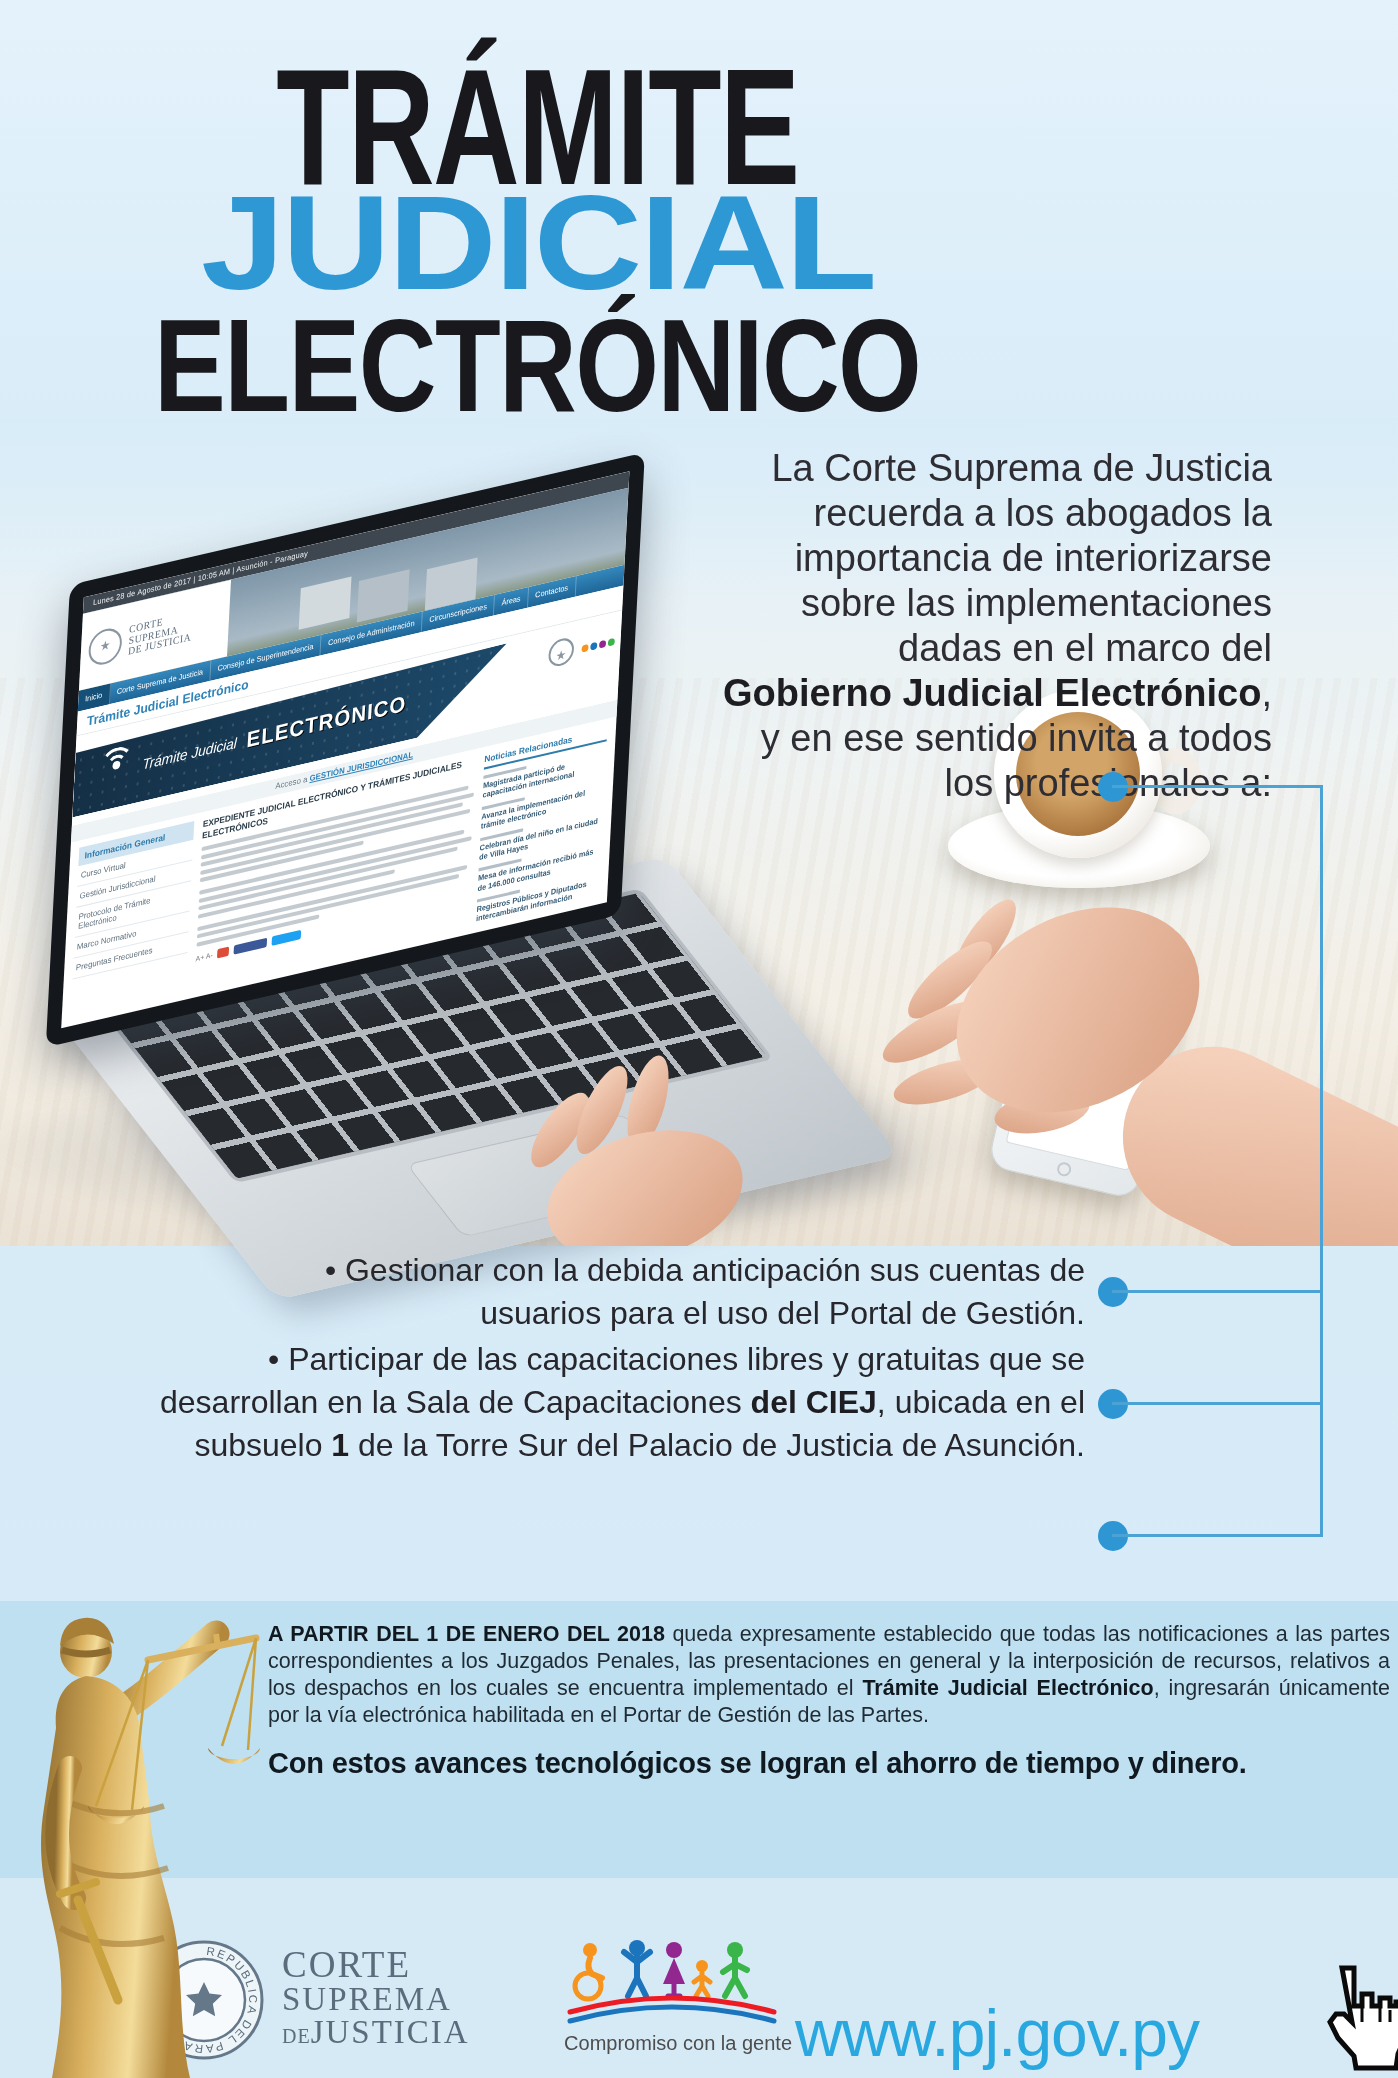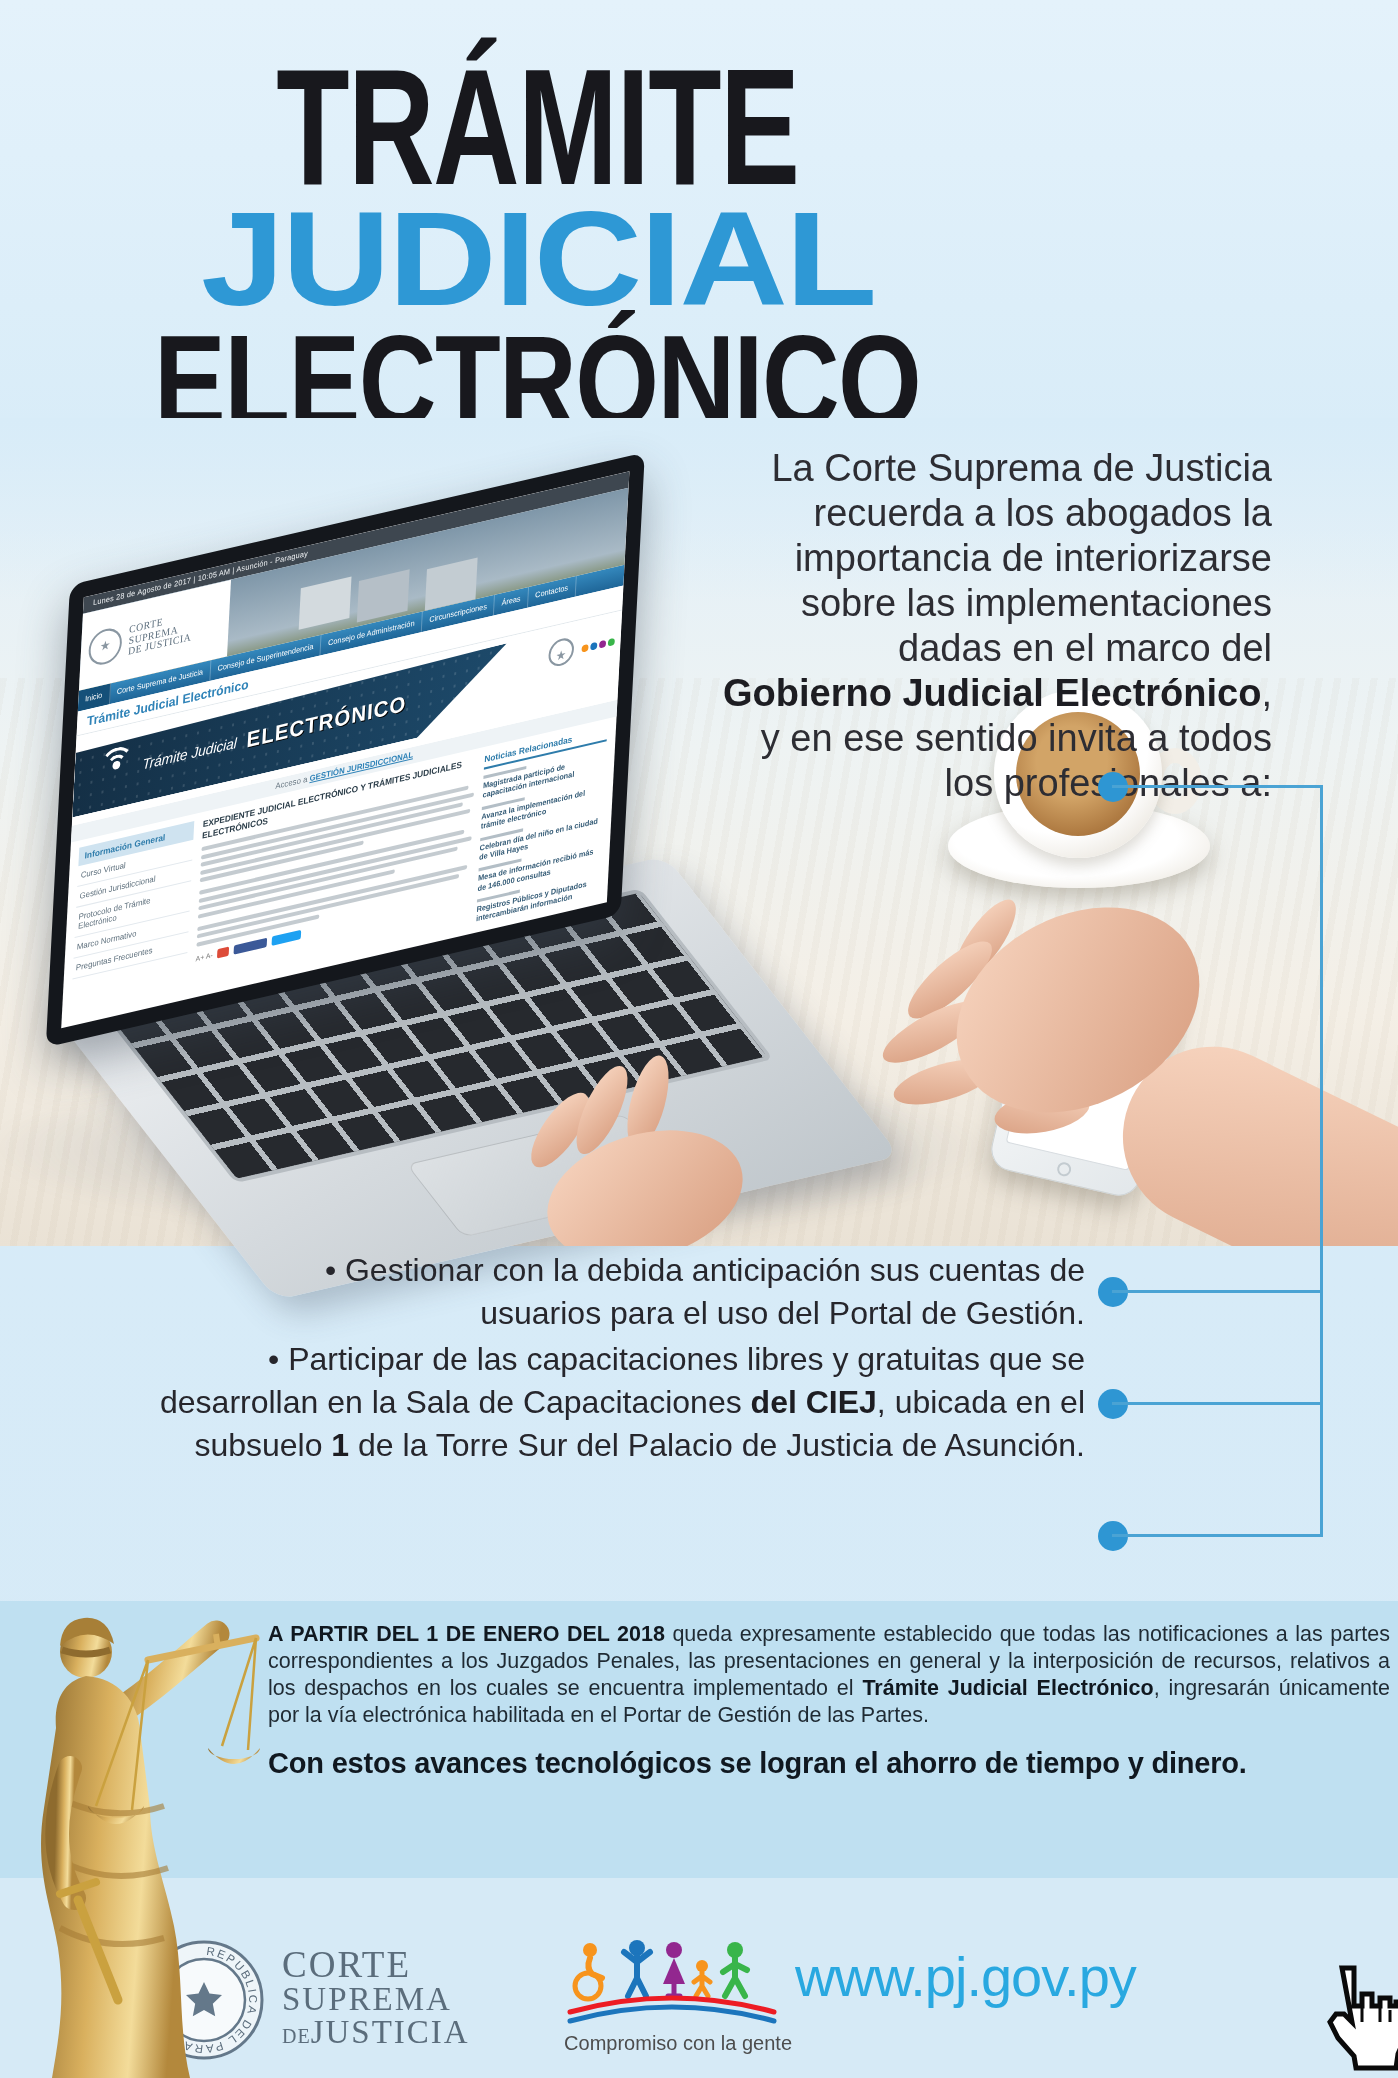--- a/index.html
+++ b/index.html
@@ -7,21 +7,21 @@
   body { font-family:"Liberation Sans", sans-serif; }
   .poster { position:relative; width:1398px; height:2078px; margin:0 auto; overflow:hidden;
             background:linear-gradient(180deg,#e4f2fb 0%, #d8ecf8 22%, #d6eaf7 100%); }
 
   
   .title-block { position:absolute; left:0; top:44px; width:1075px; text-align:center; color:#18181d; }
   .t { font-weight:bold; line-height:1; white-space:nowrap; letter-spacing:-2px; }
   .t span { display:inline-block; }
   .t1 { font-size:150px; height:132px; }
   .t1 span { transform:scale(0.80,1.10); transform-origin:center top; }
-  .t2 { font-size:134px; height:112px; margin-top:16px; color:#2e98d5; }
+  .t2 { font-size:134px; height:112px; color:#2e98d5; }
   .t2 span { transform:scale(1.12,1.00); transform-origin:center top; }
   .t3 { font-size:138px; height:110px; margin-top:12px; }
   .t3 span { transform:scale(0.78,0.95); transform-origin:center top; }
 
   
   .photo { position:absolute; left:0; top:418px; width:1398px; height:828px;
            background:linear-gradient(180deg,#e0eff9 0%, #eef3f3 40%, #f4efe6 72%, #eae2d5 100%); }
   .photo .woodgrain { position:absolute; left:0; top:260px; right:0; bottom:0; opacity:.5;
            background:repeating-linear-gradient(100deg, rgba(160,140,110,.10) 0 7px, rgba(255,255,255,0) 7px 18px); }
   .photo .toplight { position:absolute; inset:0; background:linear-gradient(180deg,#d8ecf8 0%, rgba(216,236,248,0) 22%); }
@@ -133,21 +133,21 @@
   
   .footer { position:absolute; left:0; top:1878px; width:1398px; height:200px; background:#d6eaf6; }
   .seal { position:absolute; left:142px; top:1938px; }
   .csj { position:absolute; left:282px; top:1946px; font-family:"Liberation Serif", serif; color:#5b6d7c; letter-spacing:2px; line-height:1.0; }
   .csj .l1 { font-size:37px; }
   .csj .l2 { font-size:33px; }
   .csj .l3 { font-size:33px; }
   .csj .sm { font-size:20px; letter-spacing:1px; }
   .comp { position:absolute; left:492px; top:1938px; width:300px; text-align:right; }
   .comp-cap { font-size:20px; color:#4d4d4d; margin-top:2px; }
-  .url { position:absolute; left:795px; top:1944px; font-size:56px; color:#29a8e0; letter-spacing:-1px; }
+  .url { position:absolute; left:795px; top:1995px; font-size:66px; color:#29a8e0; letter-spacing:-1px; }
   .cursor { position:absolute; left:1308px; top:1962px; z-index:8; }
   .statue { position:absolute; left:0; top:1598px; z-index:7; }
 </style>
 </head>
 <body>
 
 <div class="poster">
 
   <header class="title-block">
     <div class="t t1"><span>TRÁMITE</span></div>

